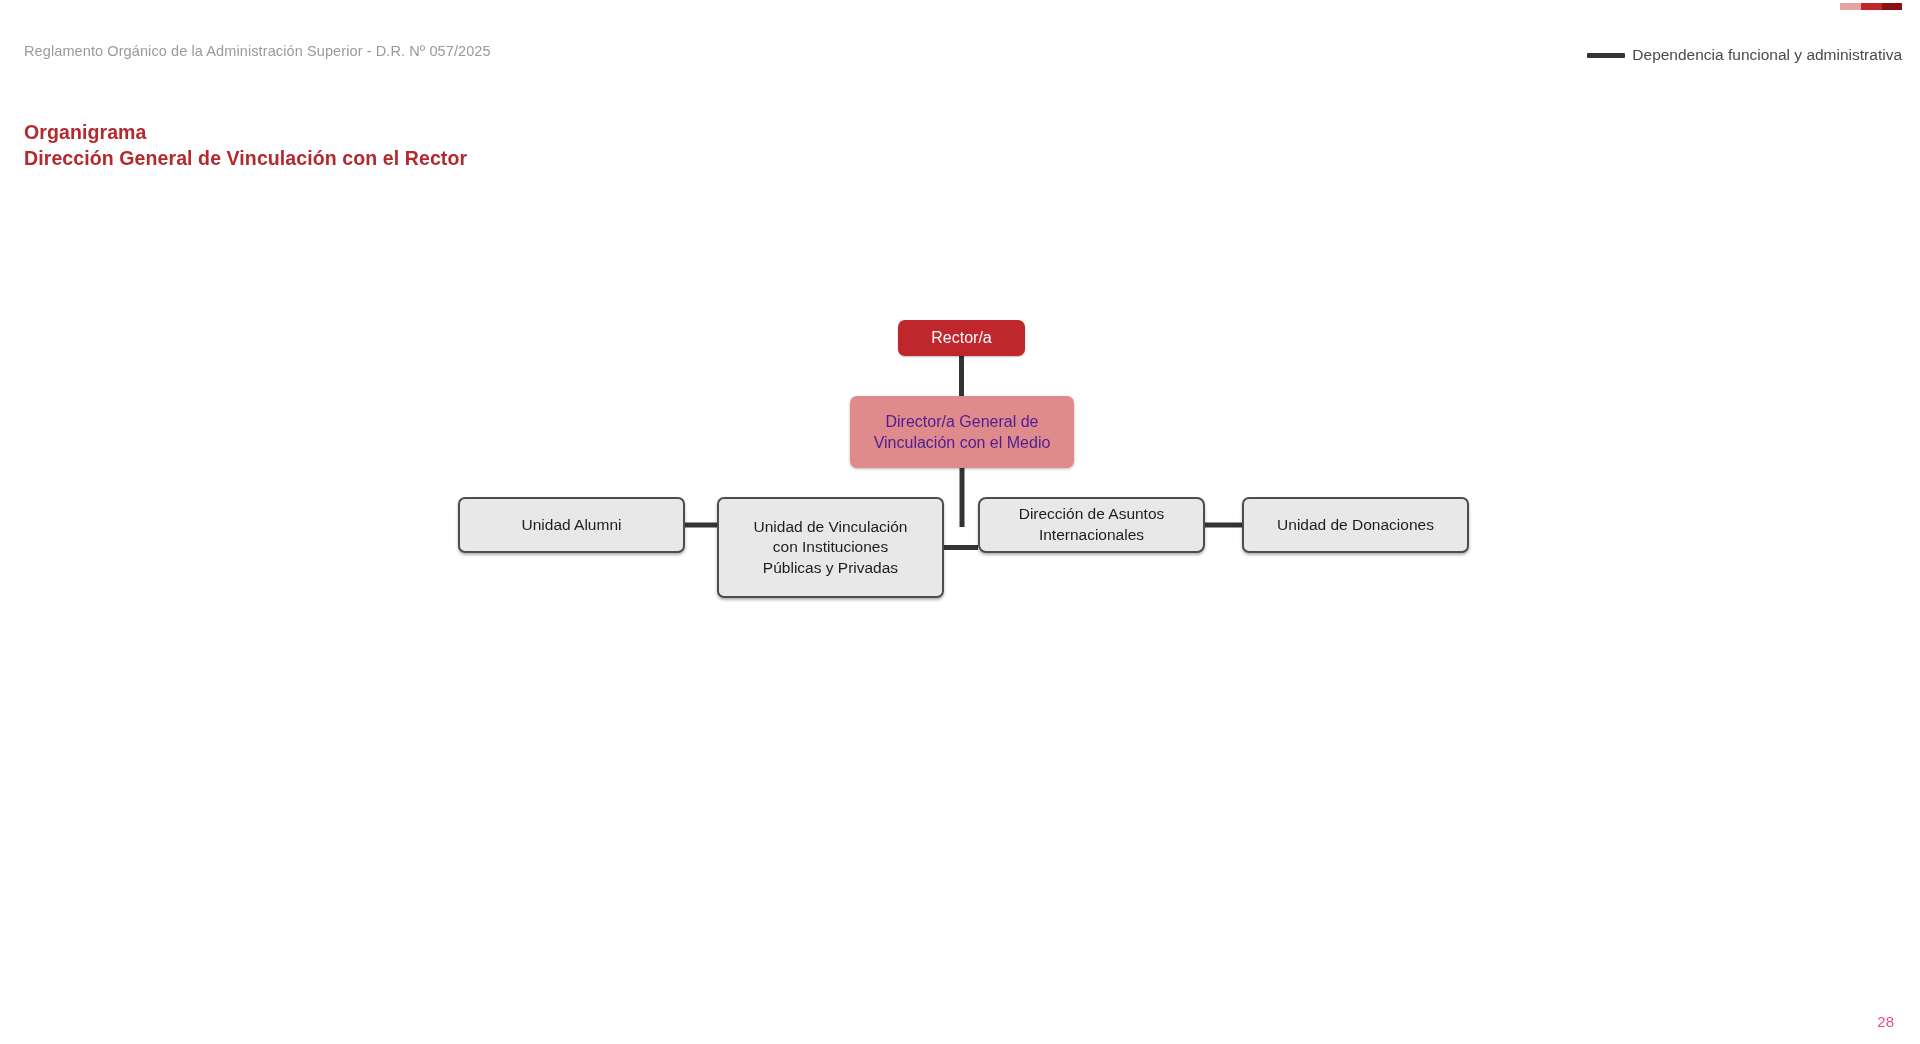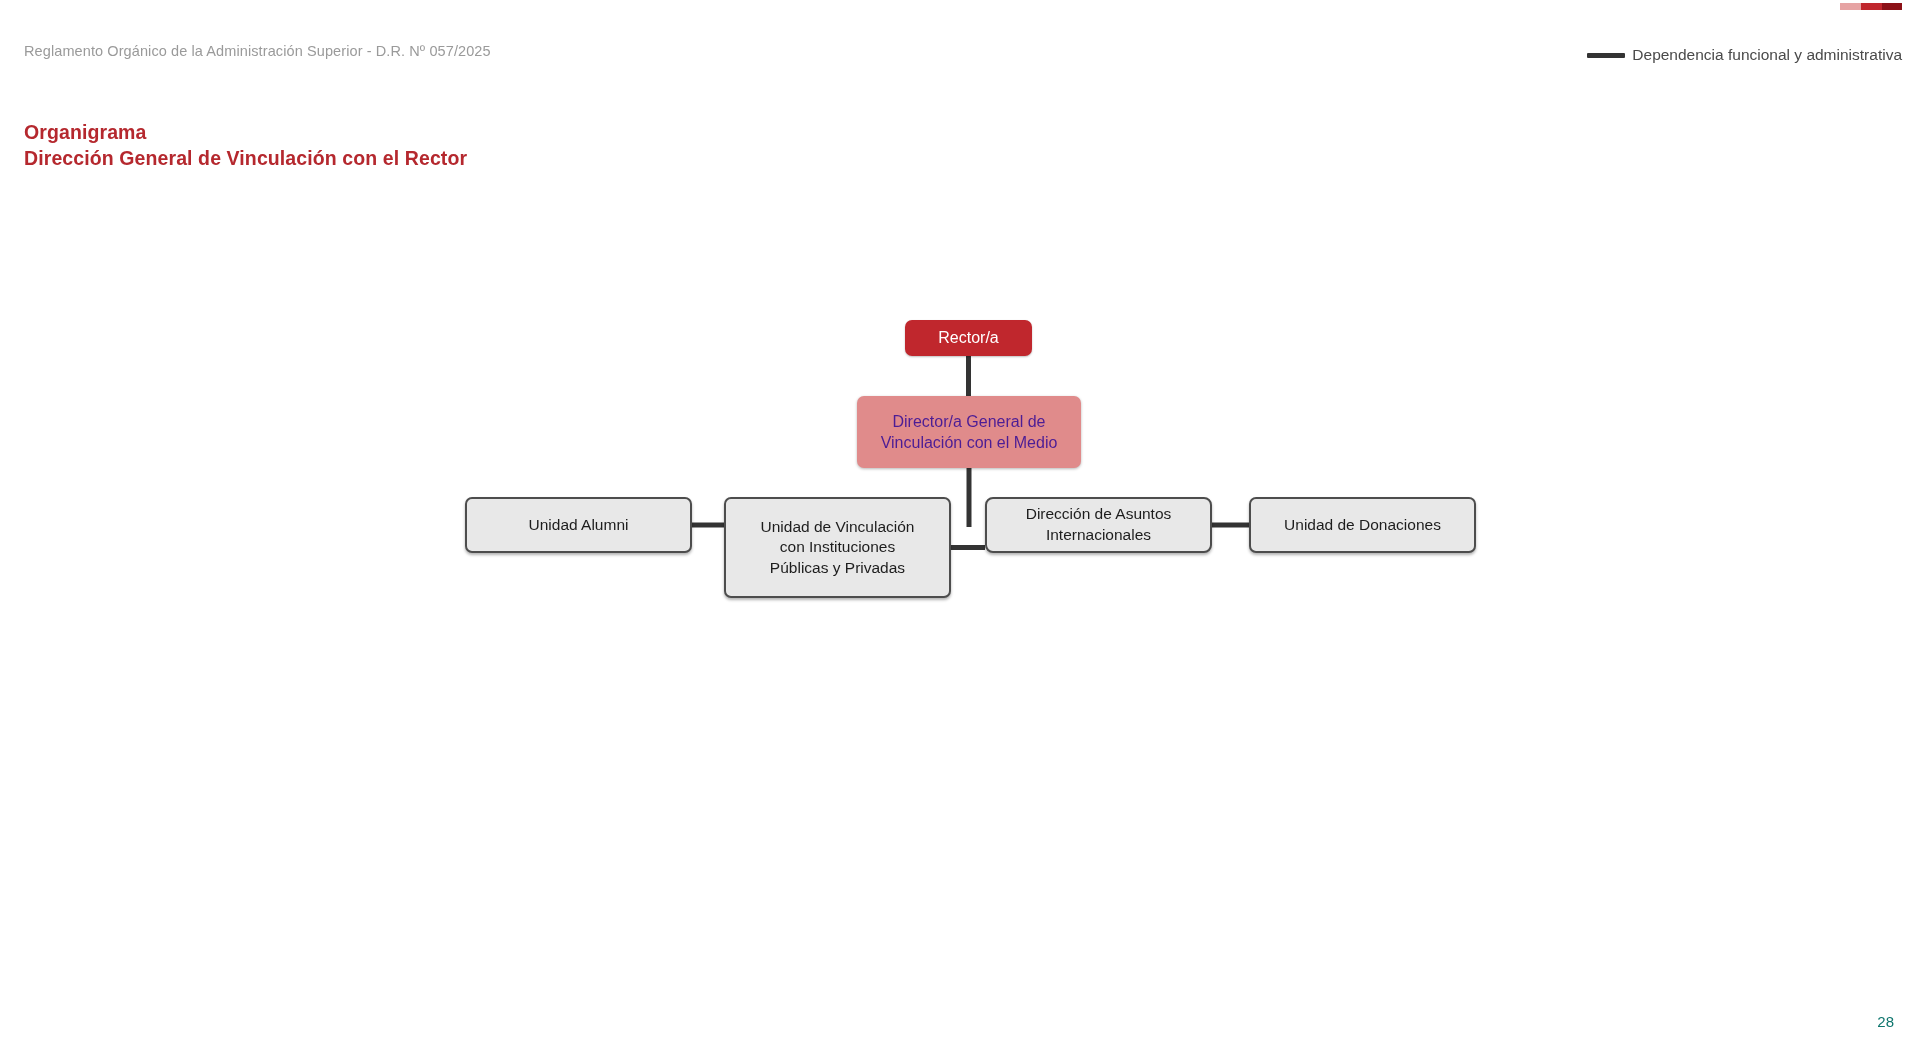--- a/index.html
+++ b/index.html
@@ -76,21 +76,21 @@
   }
   #title-block .line {
     font-size: 19.5px;
     letter-spacing: 0.1px;
     white-space: nowrap;
   }
 
   
   #orgchart {
     position: absolute;
-    left: 8px;
+    left: 1px;
     top: 0;
     width: 1884px;
     height: 1044px;
   }
   #connector-layer {
     position: absolute;
     left: 0;
     top: 0;
     width: 1920px;
     height: 1044px;
@@ -131,21 +131,21 @@
     border: 2px solid #4d4d4d;
     box-shadow: 0 2px 3px rgba(0,0,0,0.30);
   }
 
   
   #page-number {
     position: absolute;
     right: 26px;
     bottom: 14px;
     font-size: 15px;
-    color: #0f766e;
+    color: #ec4899;
   }
 </style>
 </head>
 <body>
 
 <div id="accent-bar">
   <div class="seg seg-1"></div>
   <div class="seg seg-2"></div>
   <div class="seg seg-3"></div>
 </div>

